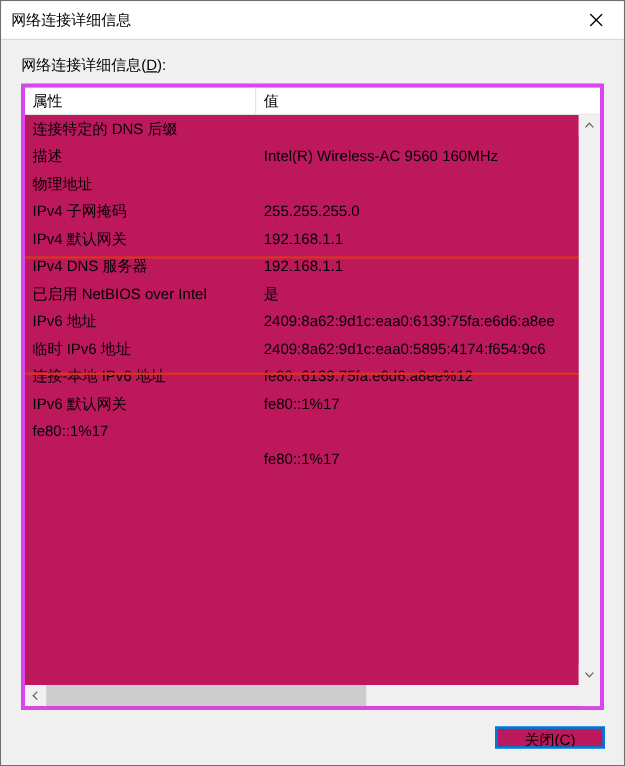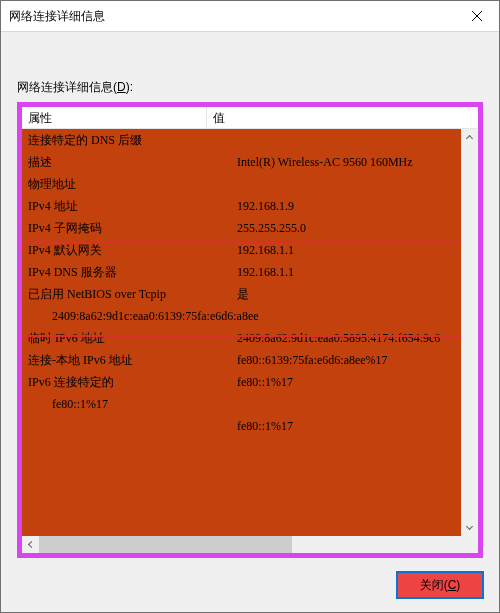--- a/index.html
+++ b/index.html
@@ -3,46 +3,46 @@
 <meta charset="utf-8">
 <style>
   * { box-sizing: border-box; margin: 0; padding: 0; }
   html, body { width: 500px; height: 613px; overflow: hidden; font-family: "Microsoft YaHei", "Segoe UI", Tahoma, sans-serif; font-size: 12px; color: #000; background: #fff; }
   .window { width: 500px; height: 613px; border: 1px solid #707070; background: #fff; display: flex; flex-direction: column; justify-content: flex-end; }
   .titlebar { height: 31px; display: flex; align-items: center; border-bottom: 1px solid #d9d9d9; background: #fff; }
   .title { flex: 1; padding-left: 8px; font-size: 12px; }
   .close-btn { width: 45px; height: 30px; display: flex; align-items: center; justify-content: center; cursor: pointer; }
   .close-btn svg { width: 10px; height: 10px; }
   .content { flex: 1; padding: 12px 16px 14px 16px; background: #f0f0f0; display: flex; flex-direction: column; }
-  .label-row { margin-bottom: 6px; font-size: 12px; margin-top: 35px; }
+  .label-row { margin-bottom: 6px; font-size: 12px; }
   .underline { text-decoration: underline; }
-  .listbox { flex: 1; border: 5px solid #d946ef; background: #c2410c; position: relative; display: flex; flex-direction: column; min-height: 0; }
+  .listbox { flex: 1; border: 3px solid #d946ef; background: #be185d; position: relative; display: flex; flex-direction: column; min-height: 0; }
   .list-body { flex: 1; overflow: hidden; position: relative; }
   .header { display: flex; height: 22px; border-bottom: 1px solid #e5e5e5; background: #fff; font-size: 12px; }
   .header .col { padding: 3px 6px; white-space: nowrap; }
   .header .col.prop { width: 185px; border-right: 1px solid #e5e5e5; }
   .header .col.val { flex: 1; }
   .rows { padding-bottom: 2px; }
-  .row { display: flex; height: 22px; line-height: 22px; white-space: nowrap; font-family: Liberation Serif, serif; }
+  .row { display: flex; height: 22px; line-height: 22px; white-space: nowrap; }
   .row .cprop { width: 185px; padding-left: 6px; overflow: hidden; }
-  .row .cval { flex: 1; padding-left: 6px; overflow: hidden; margin-left: 24px; }
+  .row .cval { flex: 1; padding-left: 6px; overflow: hidden; }
   .highlight-box { position: absolute; border: 2px solid #d8302a; pointer-events: none; left: -2px; right: 14px; top: 113px; height: 95px; }
   .vscroll { position: absolute; right: 0; top: 0; bottom: 17px; width: 17px; background: #f0f0f0; display: flex; flex-direction: column; }
   .hscroll { position: absolute; left: 0; right: 0; bottom: 0; height: 17px; background: #f0f0f0; display: flex; }
   .sb-btn { width: 17px; height: 17px; display: flex; align-items: center; justify-content: center; background: #f0f0f0; }
   .sb-arrow { border: solid #606060; display: inline-block; padding: 2px; }
   .aup { border-width: 0 1px 1px 0; transform: rotate(-135deg); margin-top: 2px; }
   .adown { border-width: 0 1px 1px 0; transform: rotate(45deg); margin-bottom: 2px; }
   .aleft { border-width: 0 1px 1px 0; transform: rotate(135deg); margin-left: 2px; }
   .aright { border-width: 0 1px 1px 0; transform: rotate(-45deg); margin-right: 2px; }
   .sb-track { flex: 1; position: relative; }
   .sb-thumb-h { position: absolute; top: 0; bottom: 0; left: 0; width: 60%; background: #cdcdcd; }
   .sb-corner { position: absolute; right: 0; bottom: 0; width: 17px; height: 17px; background: #f0f0f0; }
   .footer { display: flex; justify-content: flex-end; padding-top: 14px; }
-  .btn { min-width: 86px; height: 26px; border: 1px solid #0078d7; background: #ef4444; padding: 1px 14px; font-size: 12px; cursor: pointer; outline: 2px solid #0078d7; outline-offset: -1px; }
+  .btn { min-width: 86px; height: 16px; border: 1px solid #0078d7; background: #be185d; padding: 1px 14px; font-size: 12px; cursor: pointer; outline: 2px solid #0078d7; outline-offset: -1px; }
 </style>
 </head>
 <body>
 
 <div class="window">
   <div class="titlebar">
     <div class="title">网络连接详细信息</div>
     <div class="close-btn">
       <svg viewBox="0 0 10 10">
           <line x1="0" y1="0" x2="10" y2="10" stroke="#000" stroke-width="1"></line>
@@ -68,52 +68,49 @@
               <div class="cval"></div>
             </div>
             <div class="row">
               <div class="cprop">描述</div>
               <div class="cval">Intel(R) Wireless-AC 9560 160MHz</div>
             </div>
             <div class="row">
               <div class="cprop">物理地址</div>
             </div>
             <div class="row">
-              <div class="cprop">IPv4 地址</div>
-              <div class="cval">192.168.1.9</div>
-            </div>
-            <div class="row">
               <div class="cprop">IPv4 子网掩码</div>
               <div class="cval">255.255.255.0</div>
             </div>
             <div class="row">
               <div class="cprop">IPv4 默认网关</div>
               <div class="cval">192.168.1.1</div>
             </div>
             <div class="row">
               <div class="cprop">IPv4 DNS 服务器</div>
               <div class="cval">192.168.1.1</div>
             </div>
             <div class="row">
-              <div class="cprop">已启用 NetBIOS over Tcpip</div>
+              <div class="cprop">已启用 NetBIOS over Intel</div>
               <div class="cval">是</div>
             </div>
             <div class="row">
+              <div class="cprop">IPv6 地址</div>
               <div class="cval">2409:8a62:9d1c:eaa0:6139:75fa:e6d6:a8ee</div>
             </div>
             <div class="row">
               <div class="cprop">临时 IPv6 地址</div>
               <div class="cval">2409:8a62:9d1c:eaa0:5895:4174:f654:9c6</div>
             </div>
             <div class="row">
               <div class="cprop">连接-本地 IPv6 地址</div>
-              <div class="cval">fe80::6139:75fa:e6d6:a8ee%17</div>
+              <div class="cval">fe80::6139:75fa:e6d6:a8ee%12</div>
             </div>
             <div class="row">
-              <div class="cprop">IPv6 连接特定的</div>
+              <div class="cprop">IPv6 默认网关</div>
               <div class="cval">fe80::1%17</div>
             </div>
             <div class="row">
               <div class="cval">fe80::1%17</div>
             </div>
             <div class="row">
               <div class="cprop"></div>
               <div class="cval">fe80::1%17</div>
             </div>
           </div>

